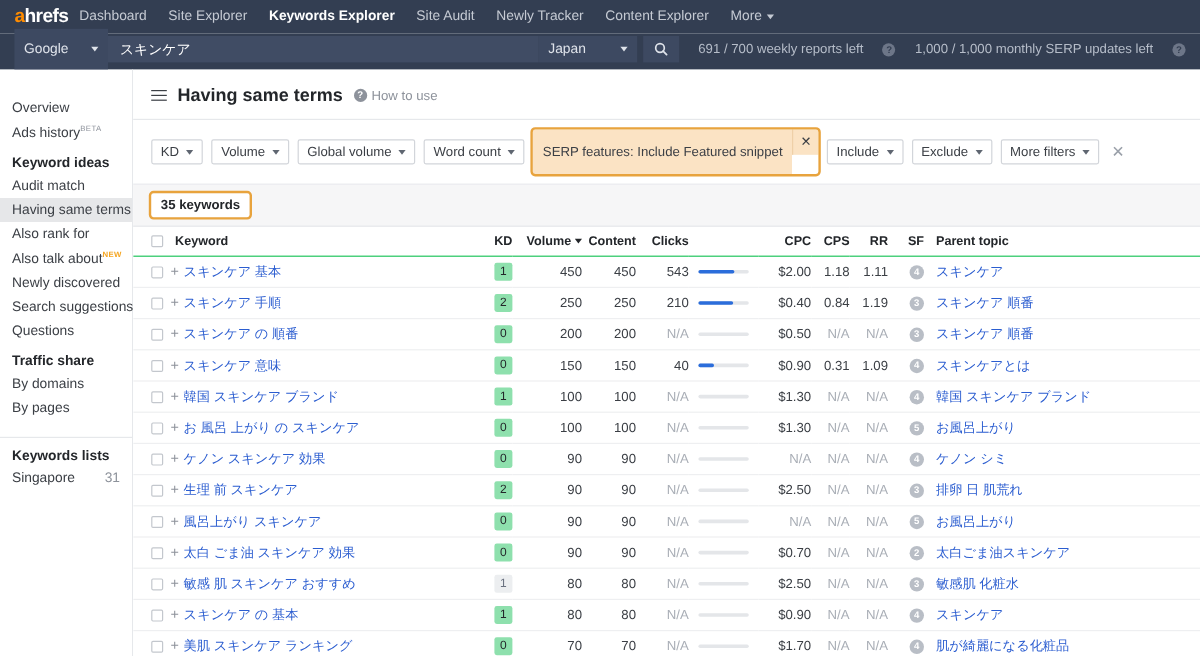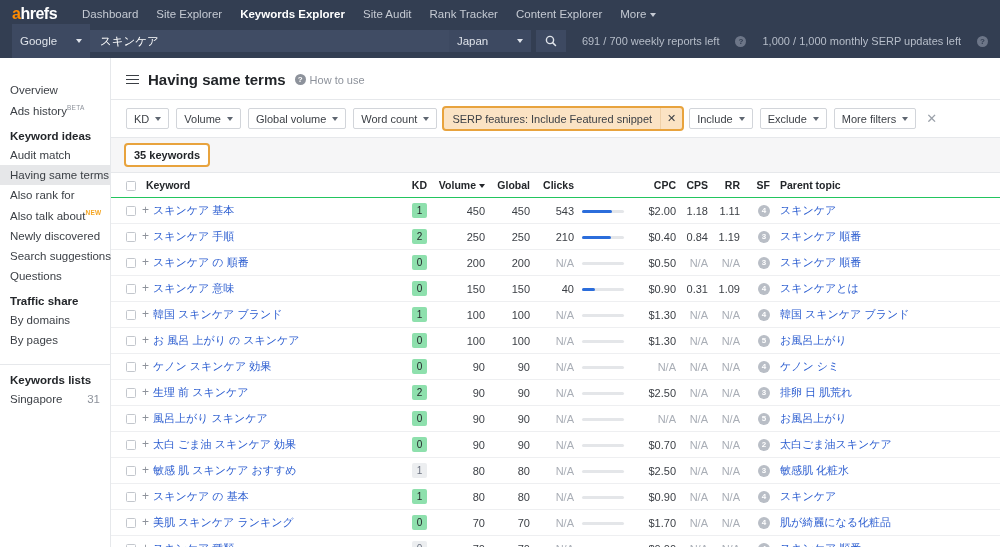--- a/index.html
+++ b/index.html
@@ -8,21 +8,21 @@
     width:1000px; height:547px; overflow:hidden;
     font-family:"Liberation Sans","DejaVu Sans",sans-serif;
     font-size:12px; color:#23262a; background:#fff;
   }
 
   
   .topnav{
     height:28px; background:#333e52; display:flex; align-items:center;
     padding:0 12px; gap:0;
   }
-  .logo{ font-size:16px; font-weight:bold; letter-spacing:-.5px; margin-right:16px; color:#fff; }
+  .logo{ font-size:16px; font-weight:bold; letter-spacing:-.5px; color:#fff; }
   .logo .a{ color:#ff8c00; }
   .navlink{
     color:#c5cad3; font-size:11.5px; padding:0 9px; white-space:nowrap; cursor:pointer;
   }
   .navlink.active{ color:#fff; font-weight:bold; }
   .caret{ display:inline-block; width:0;height:0;border-left:3.5px solid transparent;border-right:3.5px solid transparent;border-top:4px solid currentColor; margin-left:4px; vertical-align:middle;}
 
   
   .searchbar{
     height:30px; background:#333e52; display:flex; align-items:center;
@@ -82,21 +82,21 @@
     padding:8px 15px; border-top:1px solid #e6e8eb; border-bottom:1px solid #e6e8eb;
   }
   .fbtn{
     height:21px; border:1px solid #d2d5da; border-radius:2px; background:#fff;
     font-size:11px; color:#3b3f45; display:flex; align-items:center; gap:6px;
     padding:0 7px; cursor:pointer; white-space:nowrap;
   }
   .fbtn .c{ width:0;height:0;border-left:3px solid transparent;border-right:3px solid transparent;border-top:4px solid #5f6671;}
   .serp-wrap{ display:flex; align-items:stretch; outline:2px solid #e8a33d; border-radius:2px;}
   .serp{
-    height:21px; background:#fbe3c4; font-size:11px; color:#3b3f45;
+    height:37px; background:#fbe3c4; font-size:11px; color:#3b3f45;
     display:flex; align-items:center; padding:0 8px; white-space:nowrap; cursor:pointer;
   }
   .serp-x{
     height:21px; width:22px; background:#fbe3c4; display:flex; align-items:center;
     justify-content:center; border-left:1px solid #efd0a8; cursor:pointer;
     font-size:11px; color:#3b3f45; font-weight:bold;
   }
   .clear-x{ color:#9aa0a9; font-size:13px; cursor:pointer; margin-left:3px;}
 
   .countbar{ padding:7px 15px 7px 15px; background:#f6f6f7; border-bottom:1px solid #e6e8eb;}
@@ -150,21 +150,21 @@
 </style>
 </head>
 <body>
 
 <div class="topnav">
   <div class="logo"><span class="a">a</span>hrefs</div>
   <div class="navlink">Dashboard</div>
   <div class="navlink">Site Explorer</div>
   <div class="navlink active">Keywords Explorer</div>
   <div class="navlink">Site Audit</div>
-  <div class="navlink">Rank Tracker</div>
+  <div class="navlink">Newly Tracker</div>
   <div class="navlink">Content Explorer</div>
   <div class="navlink"><span>More</span><i class="caret"></i></div>
 </div>
 
 <div class="searchbar">
   <div class="sb-select">
     <span>Google</span>
     <i class="caret"></i>
   </div>
   <div class="sb-input" placeholder="スキンケア">スキンケア</div>
@@ -288,21 +288,21 @@
             <col class="c-pt">
         </colgroup>
         <thead>
           <tr>
             <th class="kw pad-l">
               <span class="cb"></span>
               <span style="margin-left:7px">Keyword</span>
             </th>
             <th><span>KD</span></th>
             <th><span>Volume</span><i class="sortc"></i></th>
-            <th><span>Global</span></th>
+            <th><span>Content</span></th>
             <th><span>Clicks</span></th>
             <th></th>
             <th><span>CPC</span></th>
             <th><span>CPS</span></th>
             <th><span>RR</span></th>
             <th><span>SF</span></th>
             <th class="kw" style="padding-left:10px"><span>Parent topic</span></th>
           </tr>
         </thead>
         <tbody id="tbody">

